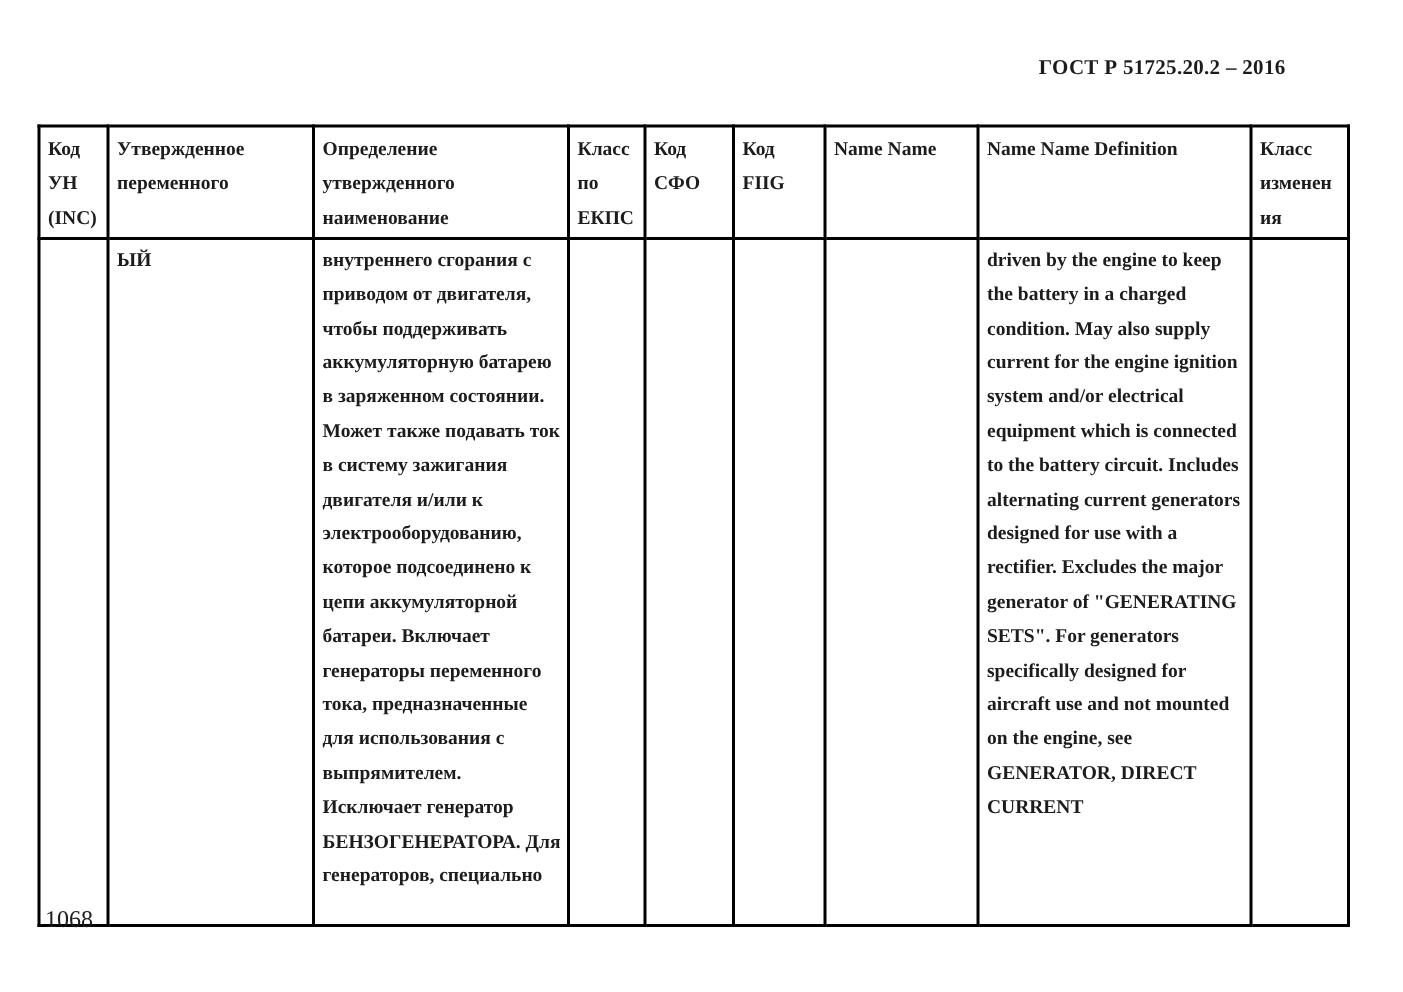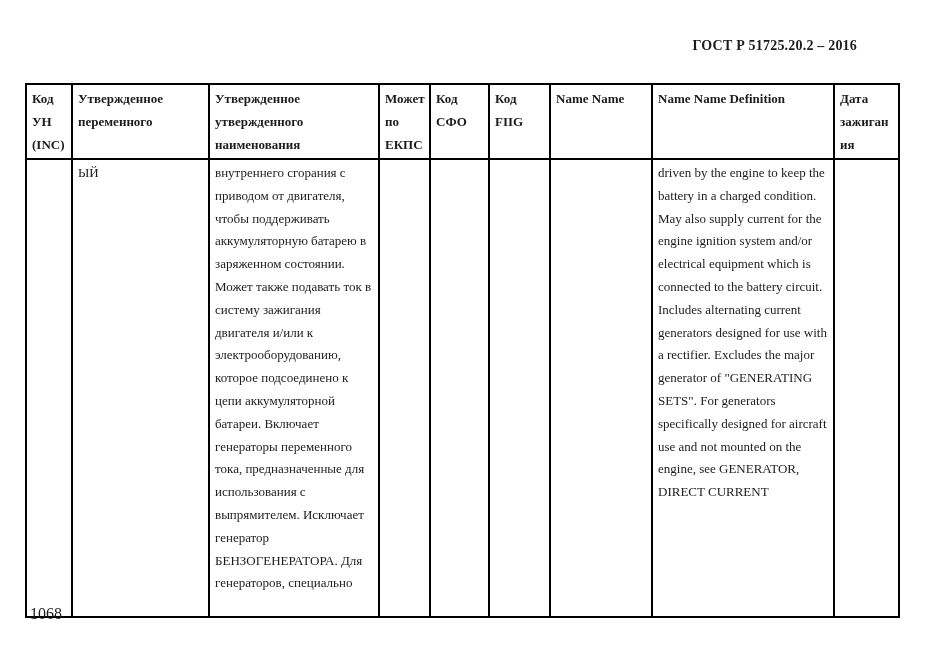--- a/index.html
+++ b/index.html
@@ -43,21 +43,21 @@
     padding: 2px 4px 2px 5px;
     overflow-wrap: break-word;
     word-wrap: break-word;
   }
   table.gost th {
     font-weight: bold;
     line-height: 23px;
     height: 69px;
   }
   table.gost td {
-    font-weight: normal;
+    font-weight: bold;
     line-height: 22.8px;
   }
   table.gost tbody tr {
     height: 458px;
   }
   .page-number {
     position: absolute;
     left: 30px;
     top: 605px;
     font-size: 16px;
@@ -79,27 +79,27 @@
       <col style="width:59px">
       <col style="width:61px">
       <col style="width:102px">
       <col style="width:182px">
       <col style="width:65px">
     </colgroup>
     <thead>
       <tr>
         <th>Код УН (INC)</th>
         <th>Утвержденное переменного</th>
-        <th>Утвержденное утвержденного наименования</th>
-        <th>Может по ЕКПС</th>
+        <th>Определение утвержденного наименование</th>
+        <th>Класс по ЕКПС</th>
         <th>Код СФО</th>
         <th>Код FIIG</th>
         <th>Name Name</th>
         <th>Name Name Definition</th>
-        <th>Дата зажигания</th>
+        <th>Класс изменения</th>
       </tr>
     </thead>
     <tbody>
       <tr>
         <td></td>
         <td>ЫЙ</td>
         <td>внутреннего сгорания с приводом от двигателя, чтобы поддерживать аккумуляторную батарею в заряженном состоянии. Может также подавать ток в систему зажигания двигателя и/или к электрооборудованию, которое подсоединено к цепи аккумуляторной батареи. Включает генераторы переменного тока, предназначенные для использования с выпрямителем. Исключает генератор БЕНЗОГЕНЕРАТОРА. Для генераторов, специально</td>
         <td></td>
         <td></td>
         <td></td>

